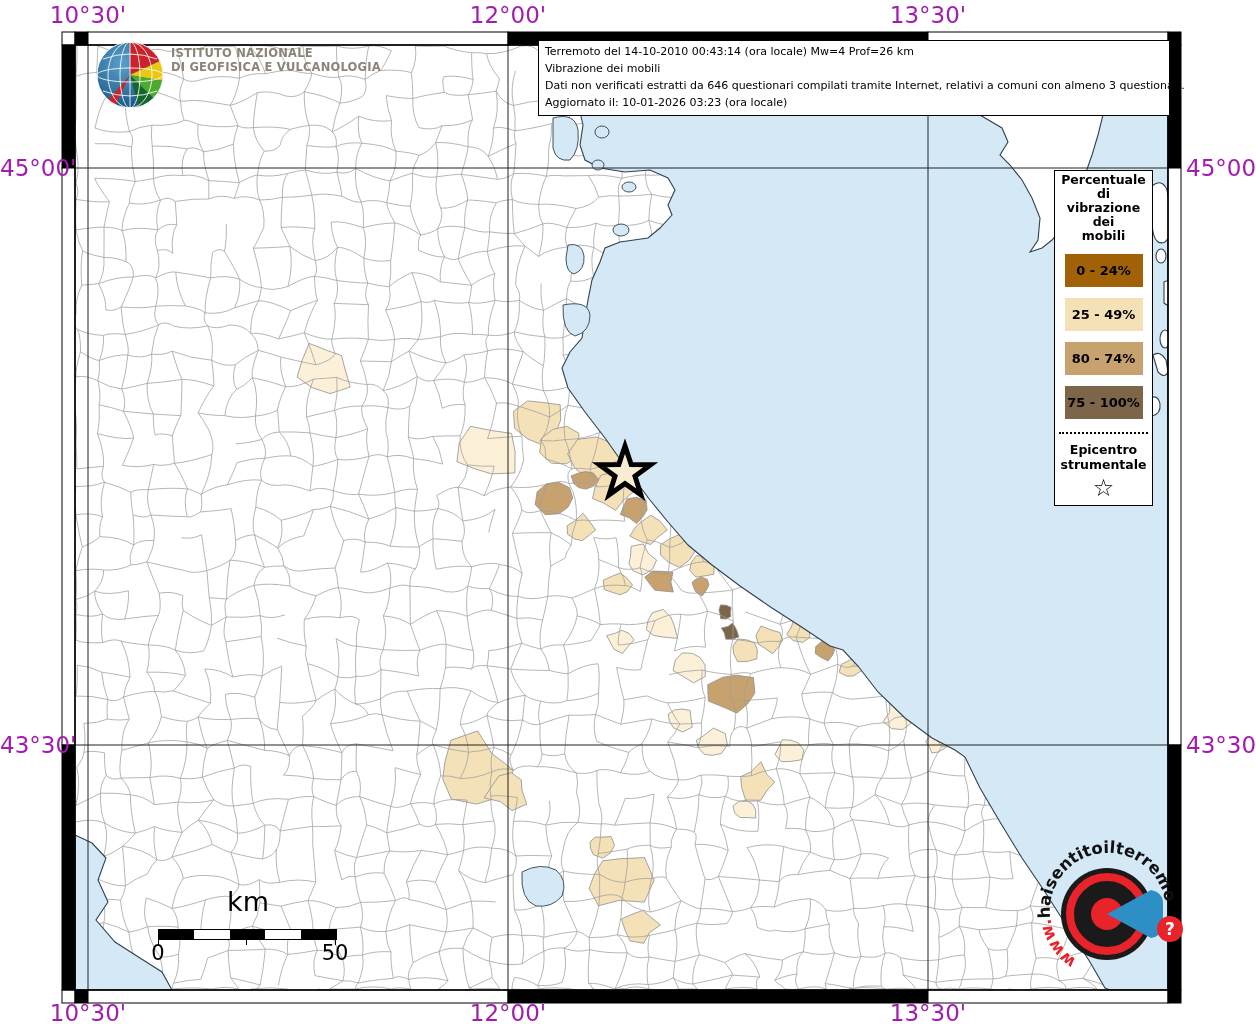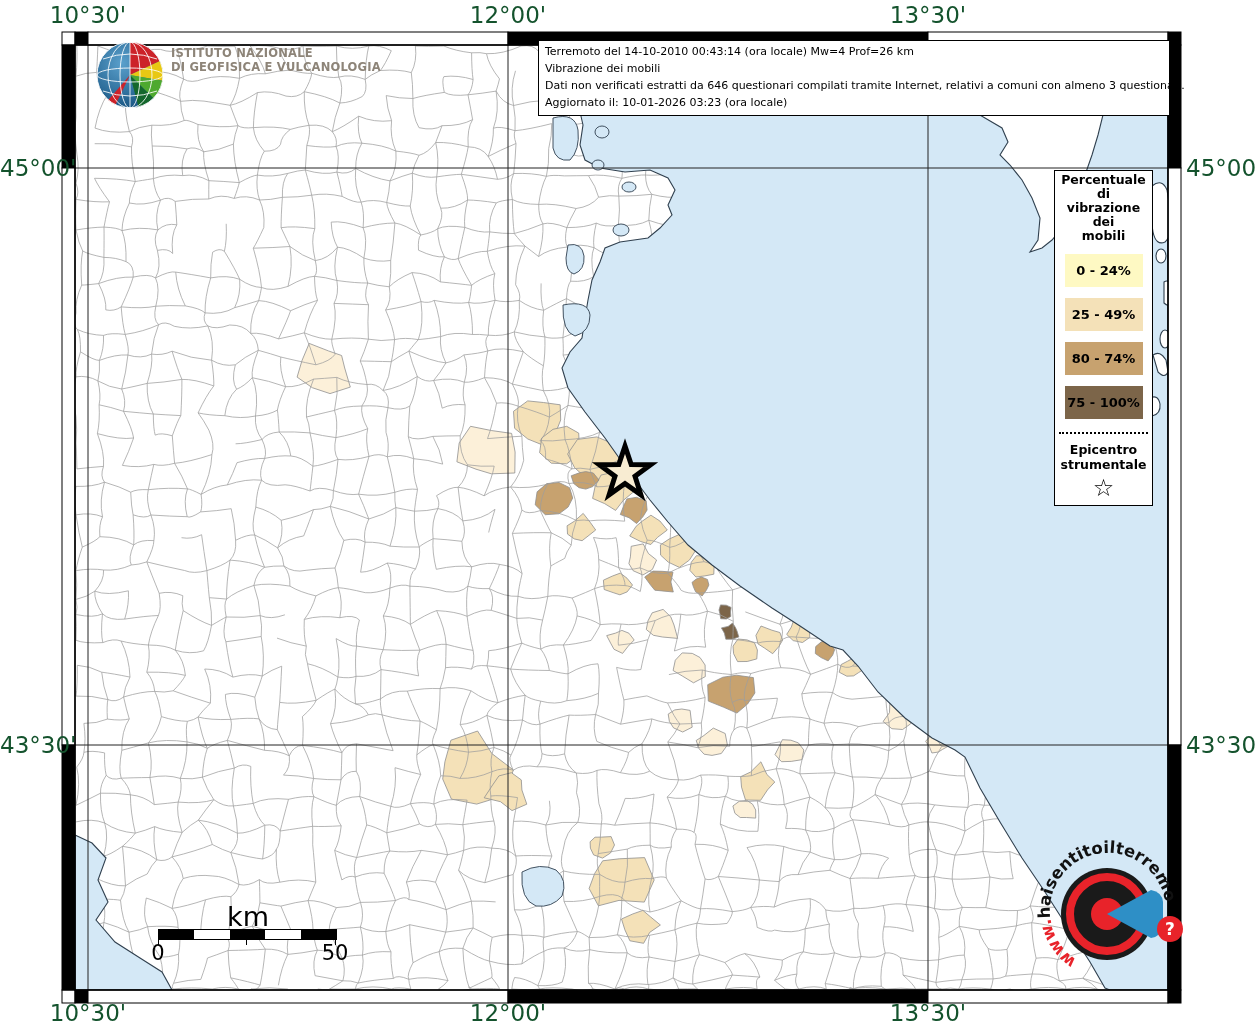--- a/index.html
+++ b/index.html
@@ -1,40 +1,40 @@
 <!DOCTYPE html>
 <html><head>
 <meta charset="utf-8">
 <style>
   html,body{margin:0;padding:0;background:#fff;}
   .canvas{position:relative;width:1256px;height:1024px;background:#fff;overflow:hidden;
           font-family:"DejaVu Sans","Liberation Sans",sans-serif;color:#000;}
   .abs{position:absolute;}
-  .ticklab{font-size:23px;color:#14532d;white-space:nowrap;}
+  .ticklab{font-size:23px;color:#a21caf;white-space:nowrap;}
   .tick-center{text-align:center;}
   .tick-right{text-align:right;}
   
   .infobox{left:538px;top:40px;width:618px;height:70px;background:#fff;border:1px solid #000;
            font-size:11px;line-height:17px;padding:2px 6px;z-index:30;}
   .infobox div{white-space:nowrap;}
   
   .ingv{left:95px;top:40px;width:330px;height:76px;z-index:30;}
   .ingv-text{position:absolute;left:76px;top:6px;font-size:11.5px;font-weight:bold;
              letter-spacing:.2px;line-height:14px;color:#8d8478;white-space:nowrap;}
   
   .legend{left:1054px;top:170px;width:99px;height:336px;background:#fff;border:1.5px solid #000;
           z-index:30;box-sizing:border-box;padding-top:2px;}
   .lg-title{font-size:12.5px;font-weight:bold;text-align:center;line-height:14px;}
   .lg-swatch{width:78px;height:33px;margin:11px auto 0 auto;display:flex;align-items:center;justify-content:center;
              font-size:13px;font-weight:bold;white-space:nowrap;}
   .lg-sep{border-top:2px dotted #000;margin:13px 4px 8px 4px;}
   .lg-epi{font-size:12.5px;font-weight:bold;text-align:center;line-height:15px;}
   .lg-star{text-align:center;font-size:24px;line-height:26px;margin-top:3px;}
   
-  .kmlab{left:200px;top:886px;width:96px;text-align:center;font-size:27px;z-index:20;margin-top:15px;}
+  .kmlab{left:200px;top:886px;width:96px;text-align:center;font-size:27px;z-index:20;}
   .sbar{left:158px;top:929px;width:177px;height:9px;border:1px solid #000;display:flex;z-index:20;box-sizing:content-box;}
   .sbar span{flex:1 1 auto;}
   .sbar .b{background:#000;} .sbar .w{background:#fff;}
   .stick{width:1px;height:5px;background:#000;top:940px;z-index:20;}
   .snum{top:941px;font-size:21px;text-align:center;z-index:20;}
   svg{display:block;}
 </style>
 </head>
 <body>
 
@@ -208,21 +208,21 @@
   </div>
 
   <div class="abs legend">
     <div class="lg-title">
       <div>Percentuale</div>
       <div>di</div>
       <div>vibrazione</div>
       <div>dei</div>
       <div>mobili</div>
     </div>
-    <div class="lg-swatch" style="background: #fef9c3;">
+    <div class="lg-swatch" style="background: #a16207;">
         <span>0 - 24%</span>
       </div>
     <div class="lg-swatch" style="background: rgb(244, 225, 184);">
         <span>25 - 49%</span>
       </div>
     <div class="lg-swatch" style="background: rgb(199, 162, 111);">
         <span>80 - 74%</span>
       </div>
     <div class="lg-swatch" style="background: rgb(124, 101, 73);">
         <span>75 - 100%</span>

